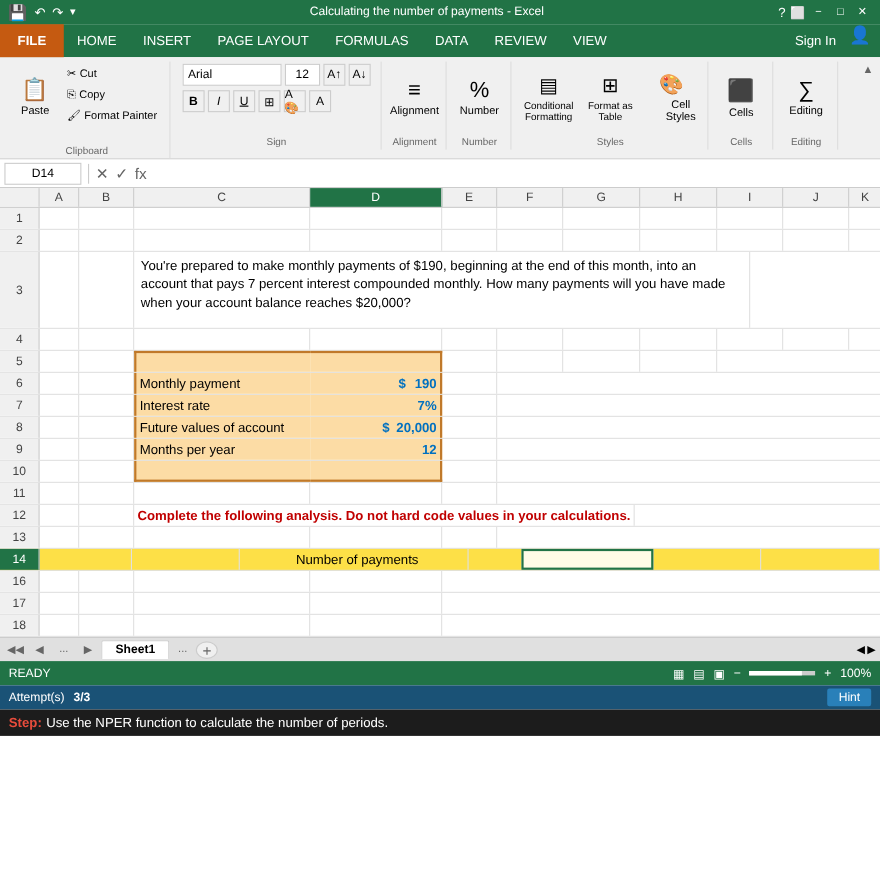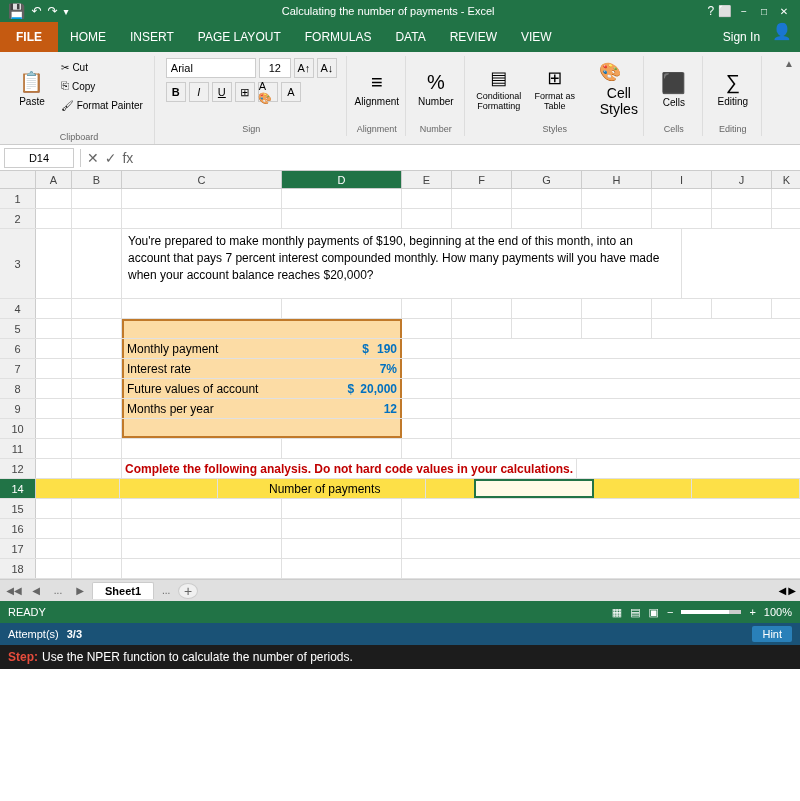--- a/index.html
+++ b/index.html
@@ -517,21 +517,21 @@
         <div class="ribbon-big-btn" style="width:52px;">
           <span style="font-size:18px;">▤</span>
           <span style="font-size:9px;text-align:center;">Conditional Formatting</span>
         </div>
         <div class="ribbon-big-btn" style="width:52px;">
           <span style="font-size:18px;">⊞</span>
           <span style="font-size:9px;text-align:center;">Format as Table</span>
         </div>
         <div class="ribbon-big-btn" style="width:52px;">
           <span style="font-size:18px;">🎨</span>
-          <span style="font-size:14px;text-align:center;padding-left:16px;">Cell Styles</span>
+          <span style="font-size:10px;text-align:center;padding-left:16px;">Cell Styles</span>
         </div>
       </div>
       <div class="ribbon-group-label">Styles</div>
     </div>
 
     <div class="ribbon-group">
       <div class="ribbon-group-content" style="align-items:center;justify-content:center;">
         <div class="ribbon-big-btn">
           <span style="font-size:20px;">⬛</span>
           <span style="font-size:10px;">Cells</span>
@@ -726,40 +726,41 @@
 
     <div class="grid-row">
       <div class="row-num">12</div>
       <div class="cell col-a"></div>
       <div class="cell col-b"></div>
       <div class="cell col-c" style="overflow:visible;white-space:nowrap;width:auto;max-width:none;">
         <span class="red-bold">Complete the following analysis. Do not hard code values in your calculations.</span>
       </div>
     </div>
 
+    <div class="grid-row">
+      <div class="row-num">13</div>
+      <div class="cell col-a"></div>
+      <div class="cell col-b"></div>
+      <div class="cell col-c"></div>
+      <div class="cell col-d"></div>
+      <div class="cell col-e"></div>
+    </div>
 
     <div class="grid-row active-row">
       <div class="row-num active">14</div>
       <div class="cell col-a"></div>
       <div class="cell col-b"></div>
       <div class="cell col-c">
         <span>Number of payments</span>
       </div>
       <div class="cell col-d selected filled-yellow" style="outline:2px solid #217346;outline-offset:-2px;background:#fffbe6;"></div>
       <div class="cell col-e"></div>
       <div class="cell col-f"></div>
     </div>
 
-    <div class="grid-row">
-      <div class="row-num">15</div>
-      <div class="cell col-a"></div>
-      <div class="cell col-b"></div>
-      <div class="cell col-c"></div>
-      <div class="cell col-d"></div>
-    </div>
 
     <div class="grid-row">
       <div class="row-num">16</div>
       <div class="cell col-a"></div>
       <div class="cell col-b"></div>
       <div class="cell col-c"></div>
       <div class="cell col-d"></div>
     </div>
 
     <div class="grid-row">

